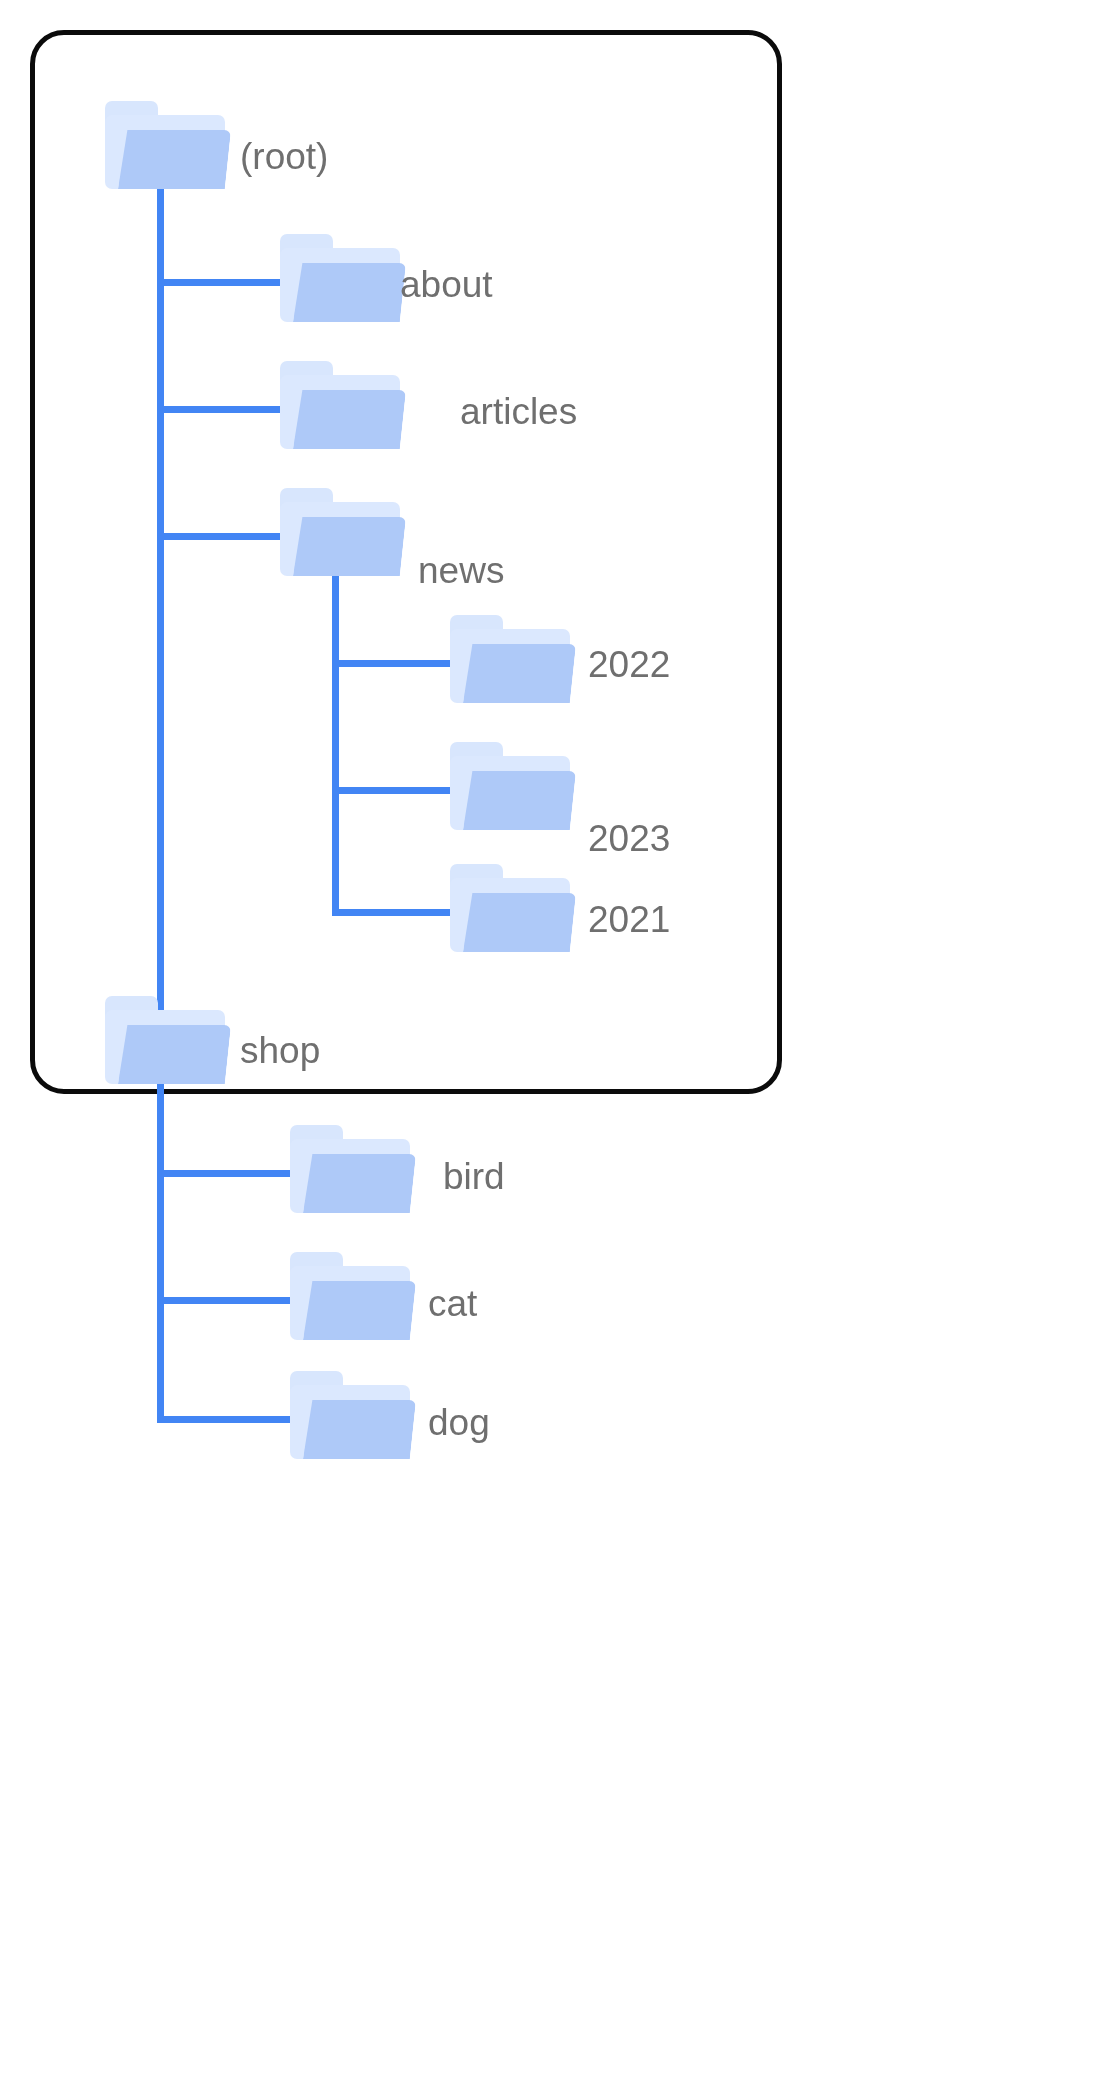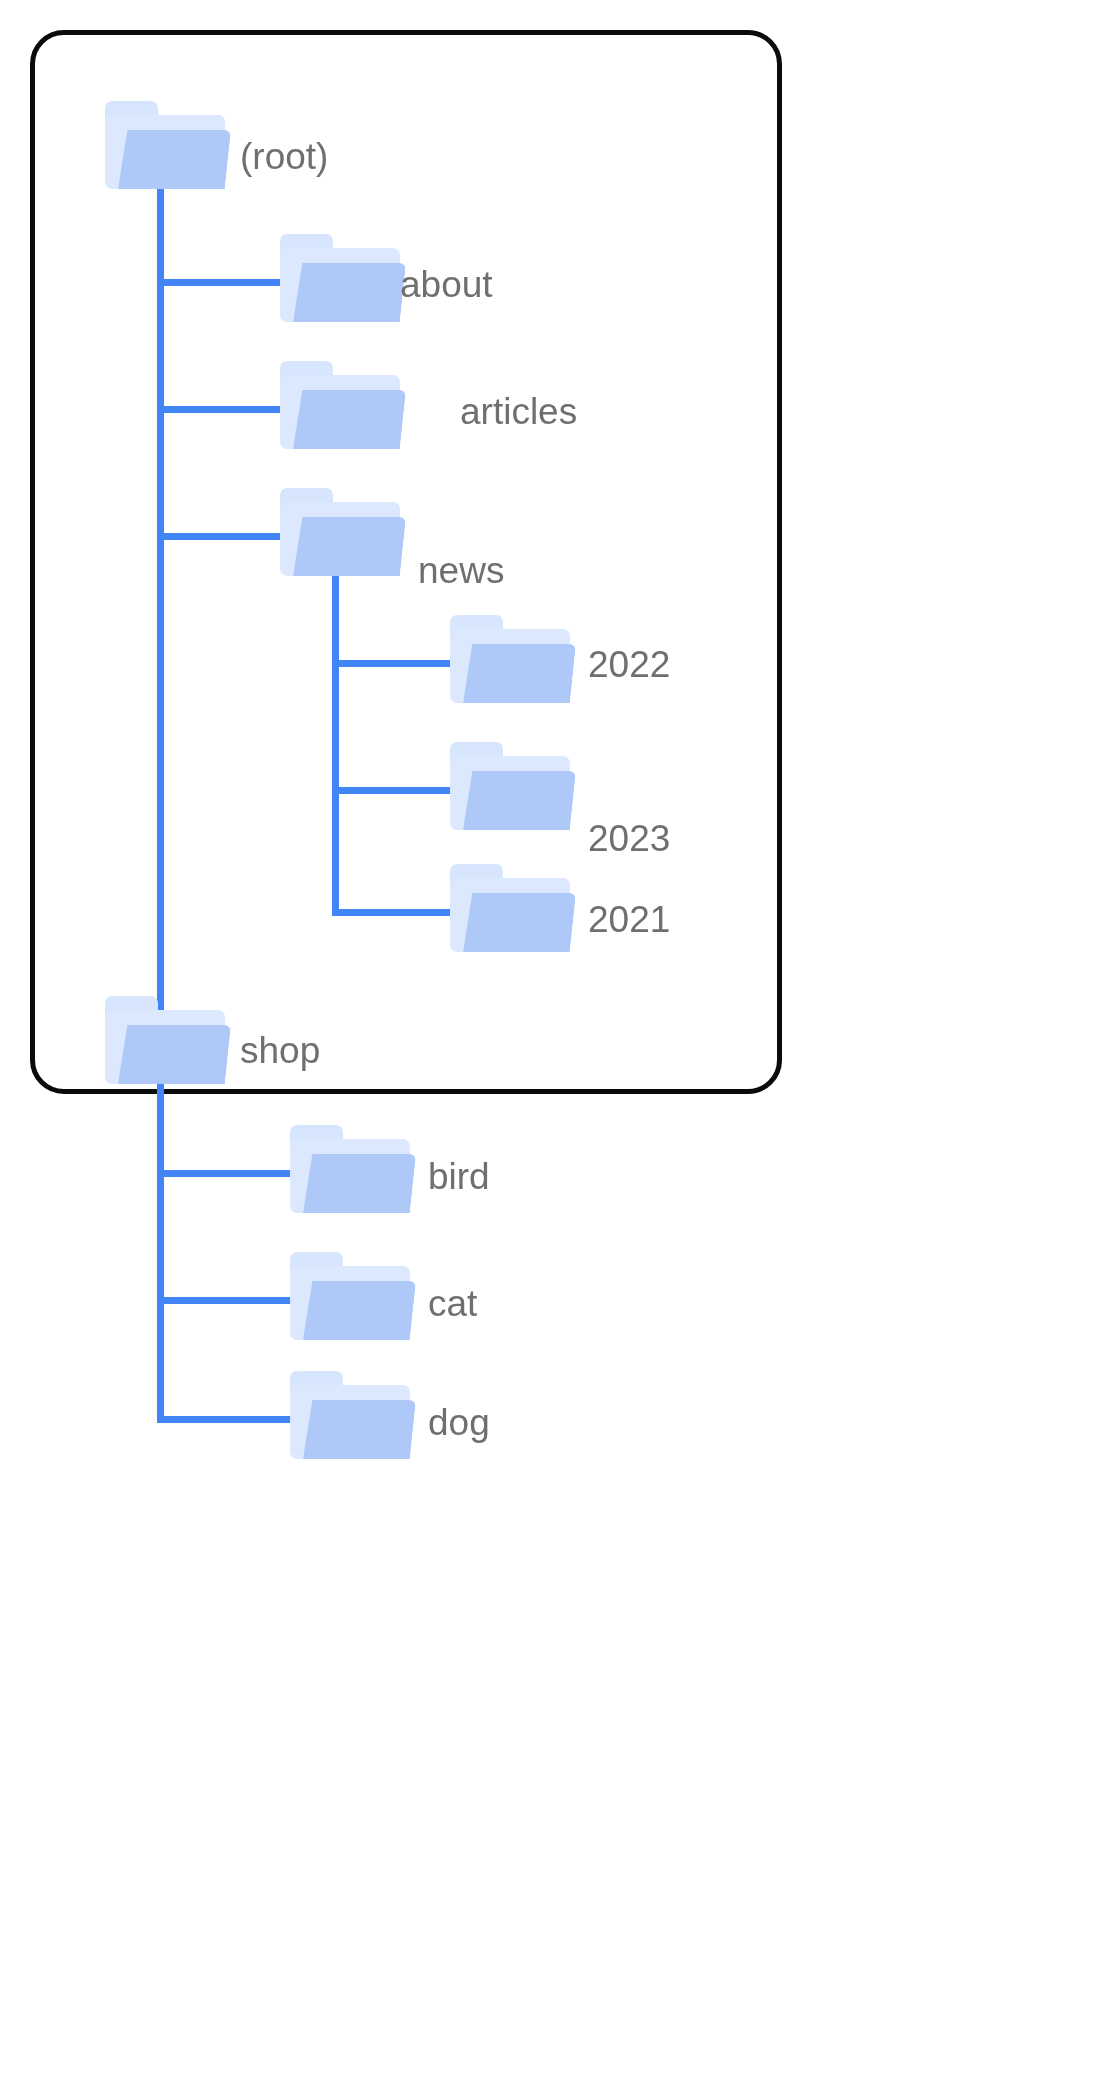--- a/index.html
+++ b/index.html
@@ -142,21 +142,21 @@
       <div class="bk-body"></div>
       <div class="front"></div>
     </div>
     <span class="label" style="left:205px; top:997px;">shop</span>
 
     <div class="folder" style="left:255px; top:1090px; width:120px; height:88px;">
       <div class="bk-tab"></div>
       <div class="bk-body"></div>
       <div class="front"></div>
     </div>
-    <span class="label" style="left:393px; top:1123px;">bird</span>
+    <span class="label" style="left:408px; top:1123px;">bird</span>
 
     <div class="folder" style="left:255px; top:1217px; width:120px; height:88px;">
       <div class="bk-tab"></div>
       <div class="bk-body"></div>
       <div class="front"></div>
     </div>
     <span class="label" style="left:393px; top:1250px;">cat</span>
 
     <div class="folder" style="left:255px; top:1336px; width:120px; height:88px;">
       <div class="bk-tab"></div>

